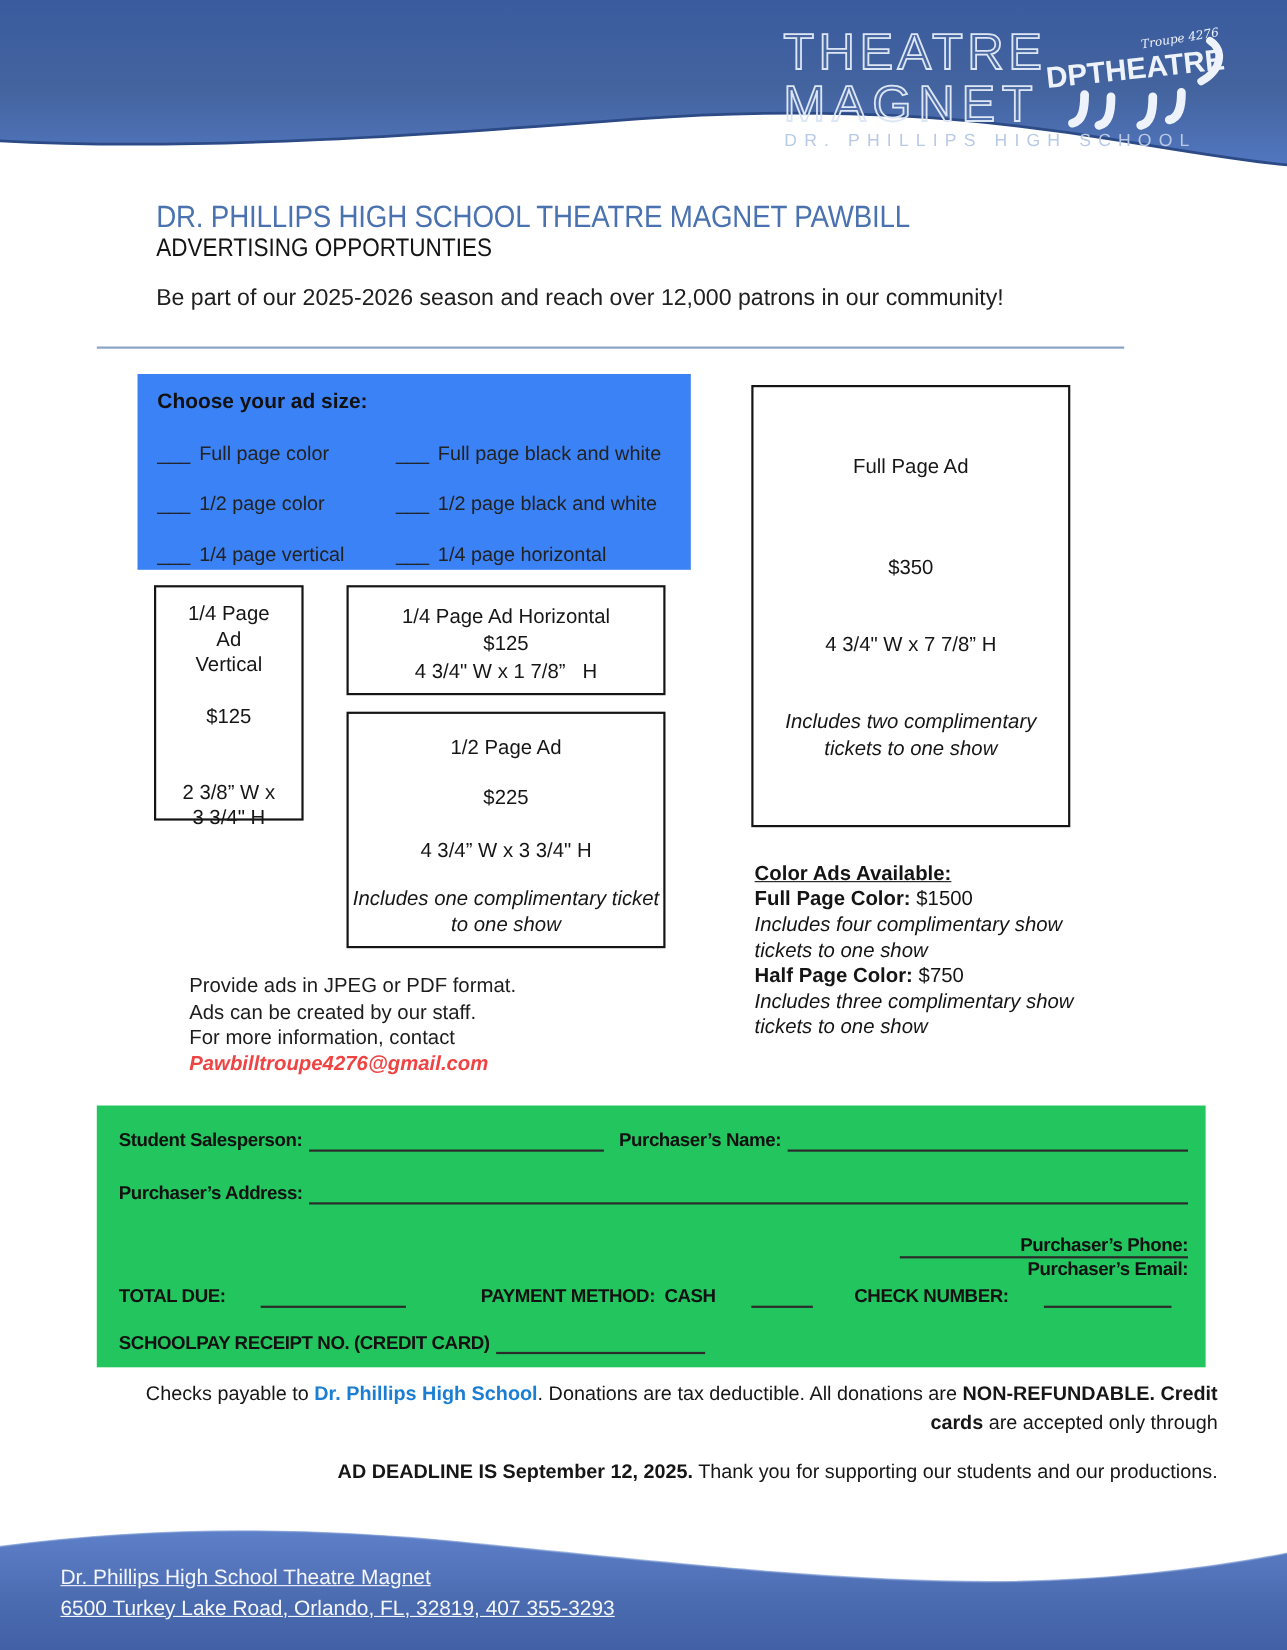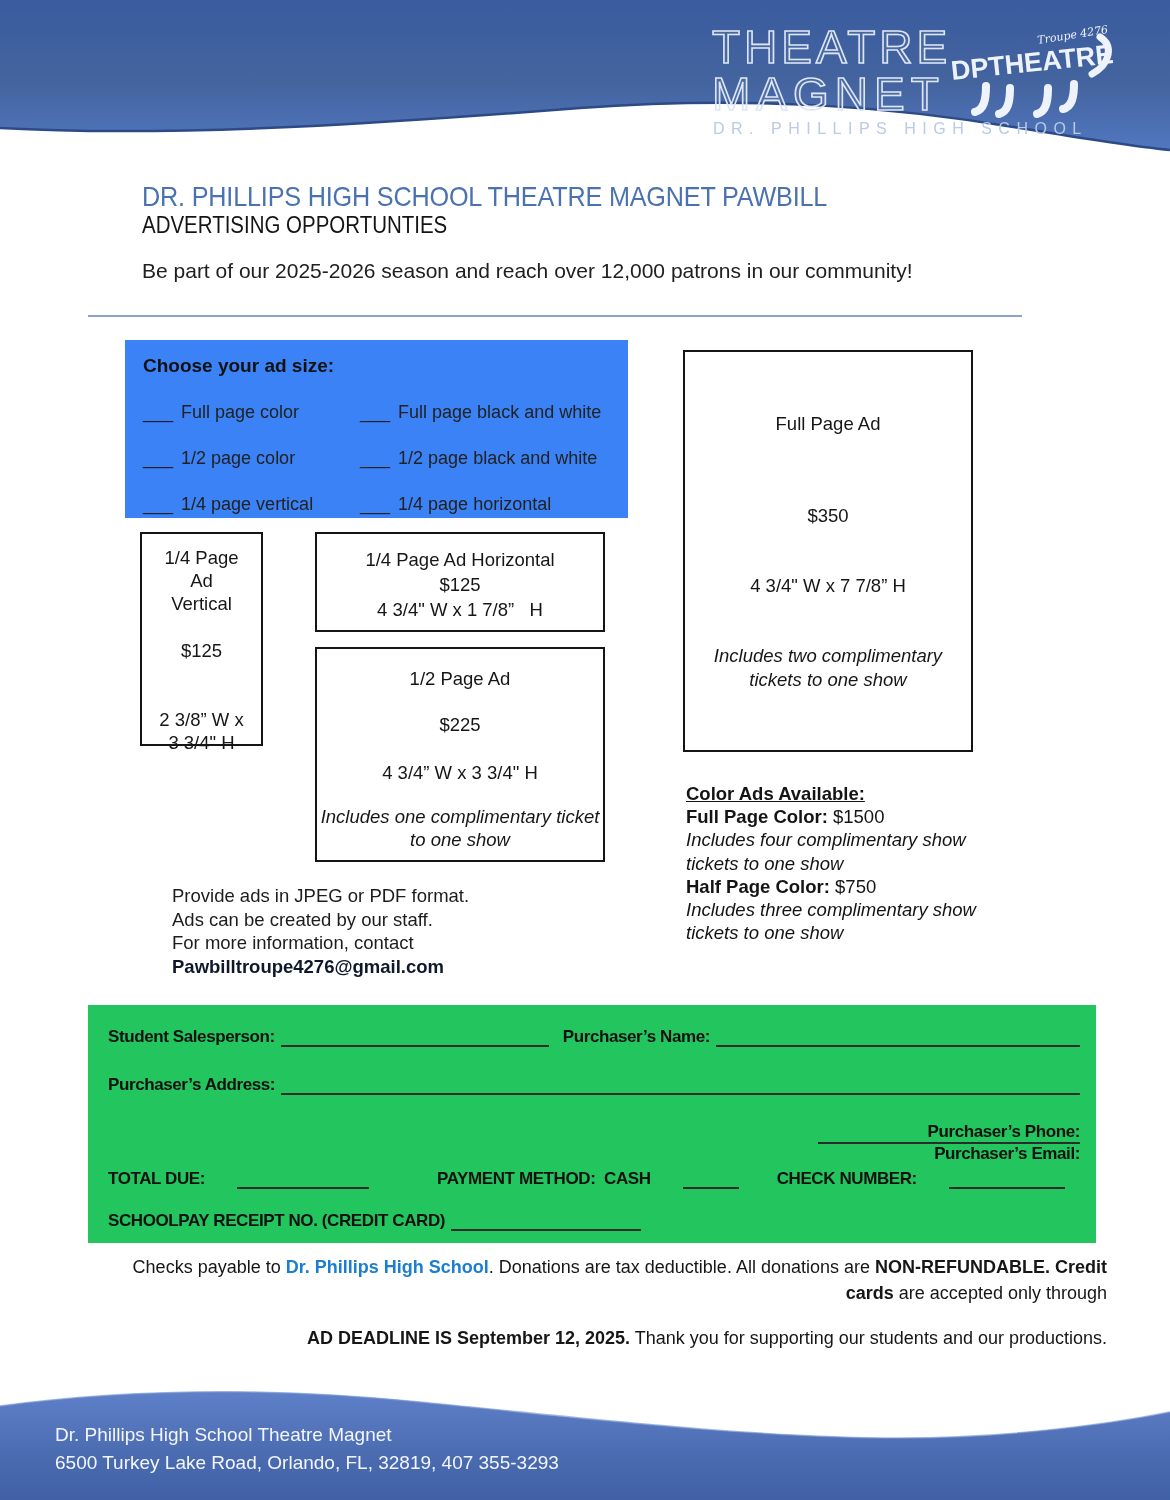--- a/index.html
+++ b/index.html
@@ -44,42 +44,42 @@
   .chooser-row{margin-top:25px;font-size:18px;color:#222;white-space:nowrap;}
   .opt{display:inline-block;}
   .opt-left{width:212px;}
   .opt-label{margin-left:8px;}
 
   
   .adbox{
     position:absolute;background:#fff;border:2px solid #151515;box-sizing:border-box;
     text-align:center;font-size:18.5px;color:#161616;line-height:23px;
   }
-  .box-qv{left:140px;top:532px;width:123px;height:214px;padding-top:12px;}
+  .box-qv{left:140px;top:532px;width:136px;height:214px;padding-top:12px;}
   .box-qh{left:315px;top:532px;width:290px;height:100px;padding-top:13px;line-height:25px;}
   .box-half{left:315px;top:647px;width:290px;height:215px;padding-top:18px;line-height:24px;}
   .box-full{left:683px;top:350px;width:290px;height:402px;padding-top:60px;line-height:24px;}
   .qv-price{margin-top:24px;}
   .qv-size{margin-top:46px;}
   .half-price{margin-top:22px;}
   .half-size{margin-top:24px;}
   .half-note{margin-top:20px;font-style:italic;line-height:23px;}
   .full-price{margin-top:68px;}
   .full-size{margin-top:46px;}
   .full-note{margin-top:46px;font-style:italic;line-height:24px;padding:0 24px;}
 
   
   .color-ads{position:absolute;left:686px;top:782px;width:320px;font-size:18.5px;line-height:23.2px;color:#141414;}
   .ca-heading{font-weight:bold;text-decoration:underline;}
   .ca-label{font-weight:bold;}
   .ca-note{font-style:italic;width:302px;}
 
   
   .contact{position:absolute;left:172px;top:884px;font-size:18.5px;line-height:23.5px;color:#1c1c1c;}
-  .contact-email{color:#0f172a;font-weight:bold;text-decoration:none;}
+  .contact-email{color:#ef4444;font-weight:bold;font-style:italic;text-decoration:none;}
 
   
   .order-form{
     position:absolute;left:88px;top:1005px;width:1008px;height:238px;background:#22c55e;
     box-sizing:border-box;
   }
   .form-row{position:absolute;left:20px;right:16px;display:flex;align-items:flex-end;height:20px;}
   .form-label{font-size:17px;font-weight:bold;letter-spacing:-0.4px;color:#111;white-space:nowrap;}
   .blank{border-bottom:2px solid #2b2b2b;height:15px;display:inline-block;margin-left:6px;}
   .grow{flex:1 1 auto;}
@@ -90,21 +90,21 @@
 
   
   .notes{position:absolute;left:107px;top:1254px;width:1000px;font-size:18px;line-height:26px;color:#161616;text-align:right;}
   .notes p{margin:0;}
   .notes .p2{margin-top:19px;}
   .b{font-weight:bold;}
   .school-link{color:#1b7ed2;font-weight:bold;}
 
   
   .footer-svg{position:absolute;left:0;top:1378px;}
-  .footer-text{position:absolute;left:55px;top:1421px;font-size:19px;line-height:27.5px;color:#f3f6fb;}
+  .footer-text{position:absolute;left:55px;top:1421px;font-size:19px;line-height:27.5px;color:#f3f6fb;text-decoration:underline;}
 </style>
 </head>
 <body>
 
 <div class="page">
 
   <svg class="header-svg" width="1170" height="160" viewBox="0 0 1170 160">
     <defs>
       <linearGradient id="hgrad" x1="0" y1="0" x2="0" y2="1">
         <stop offset="0" stop-color="#3a5b9e"></stop>

